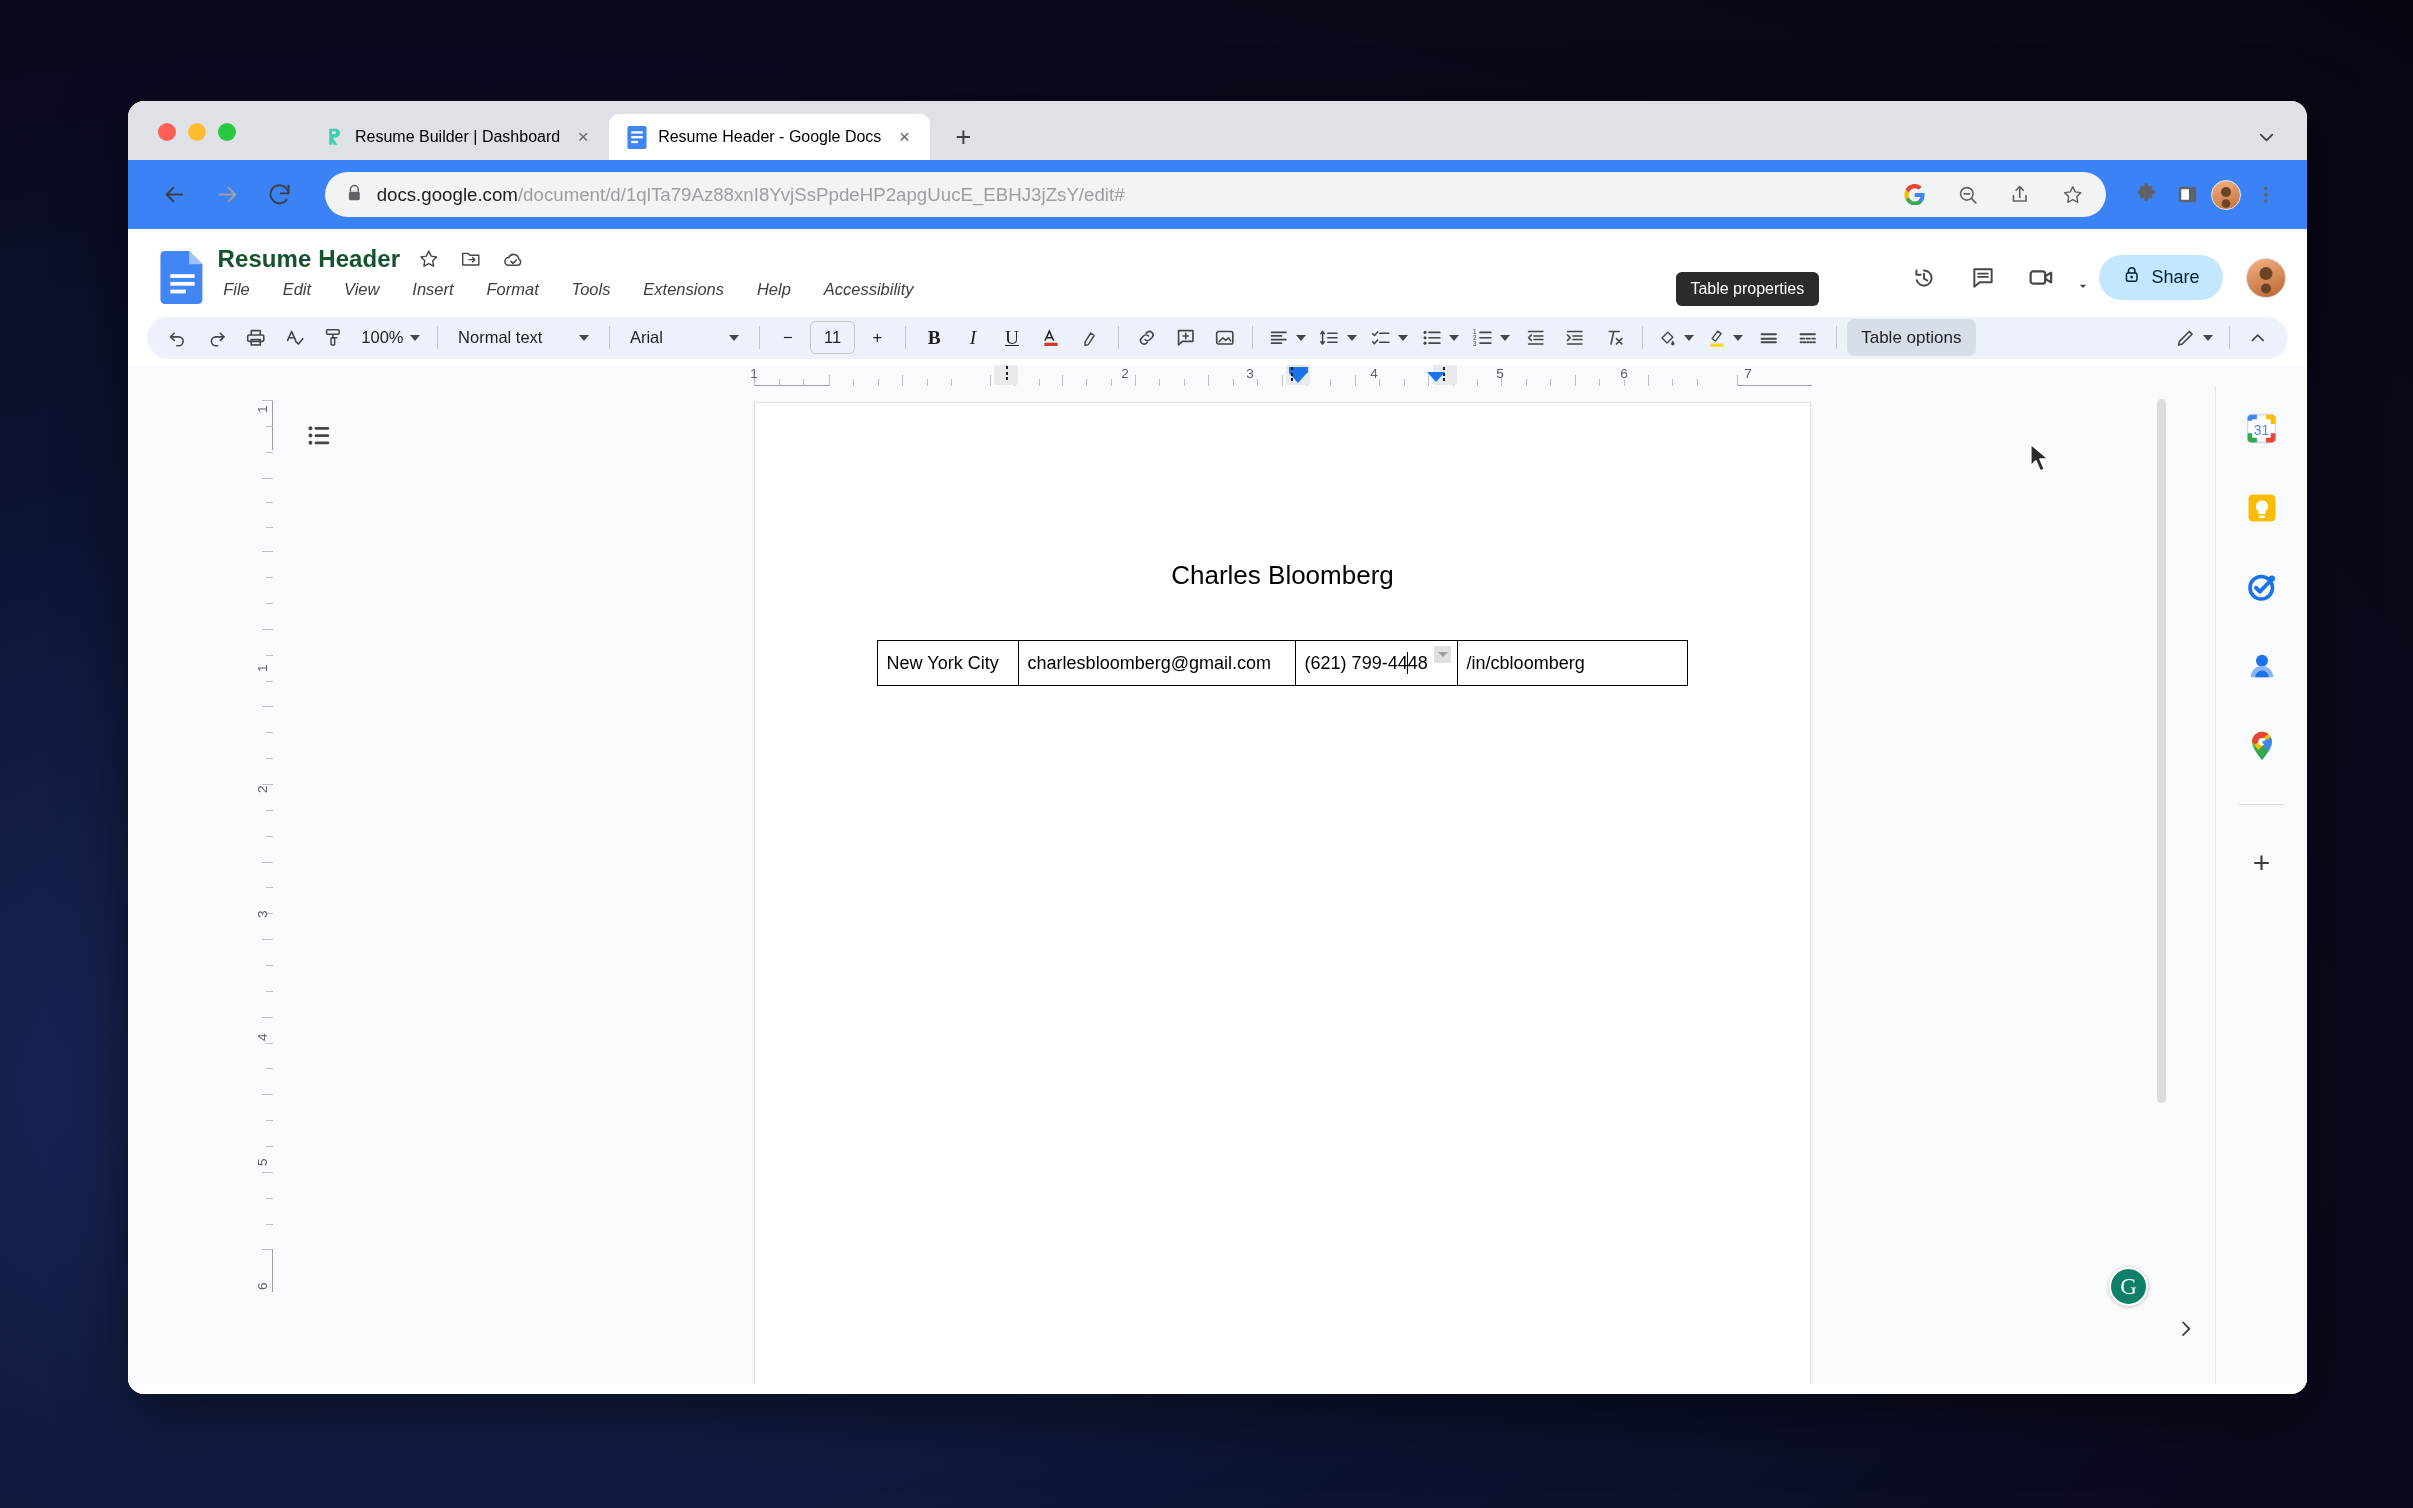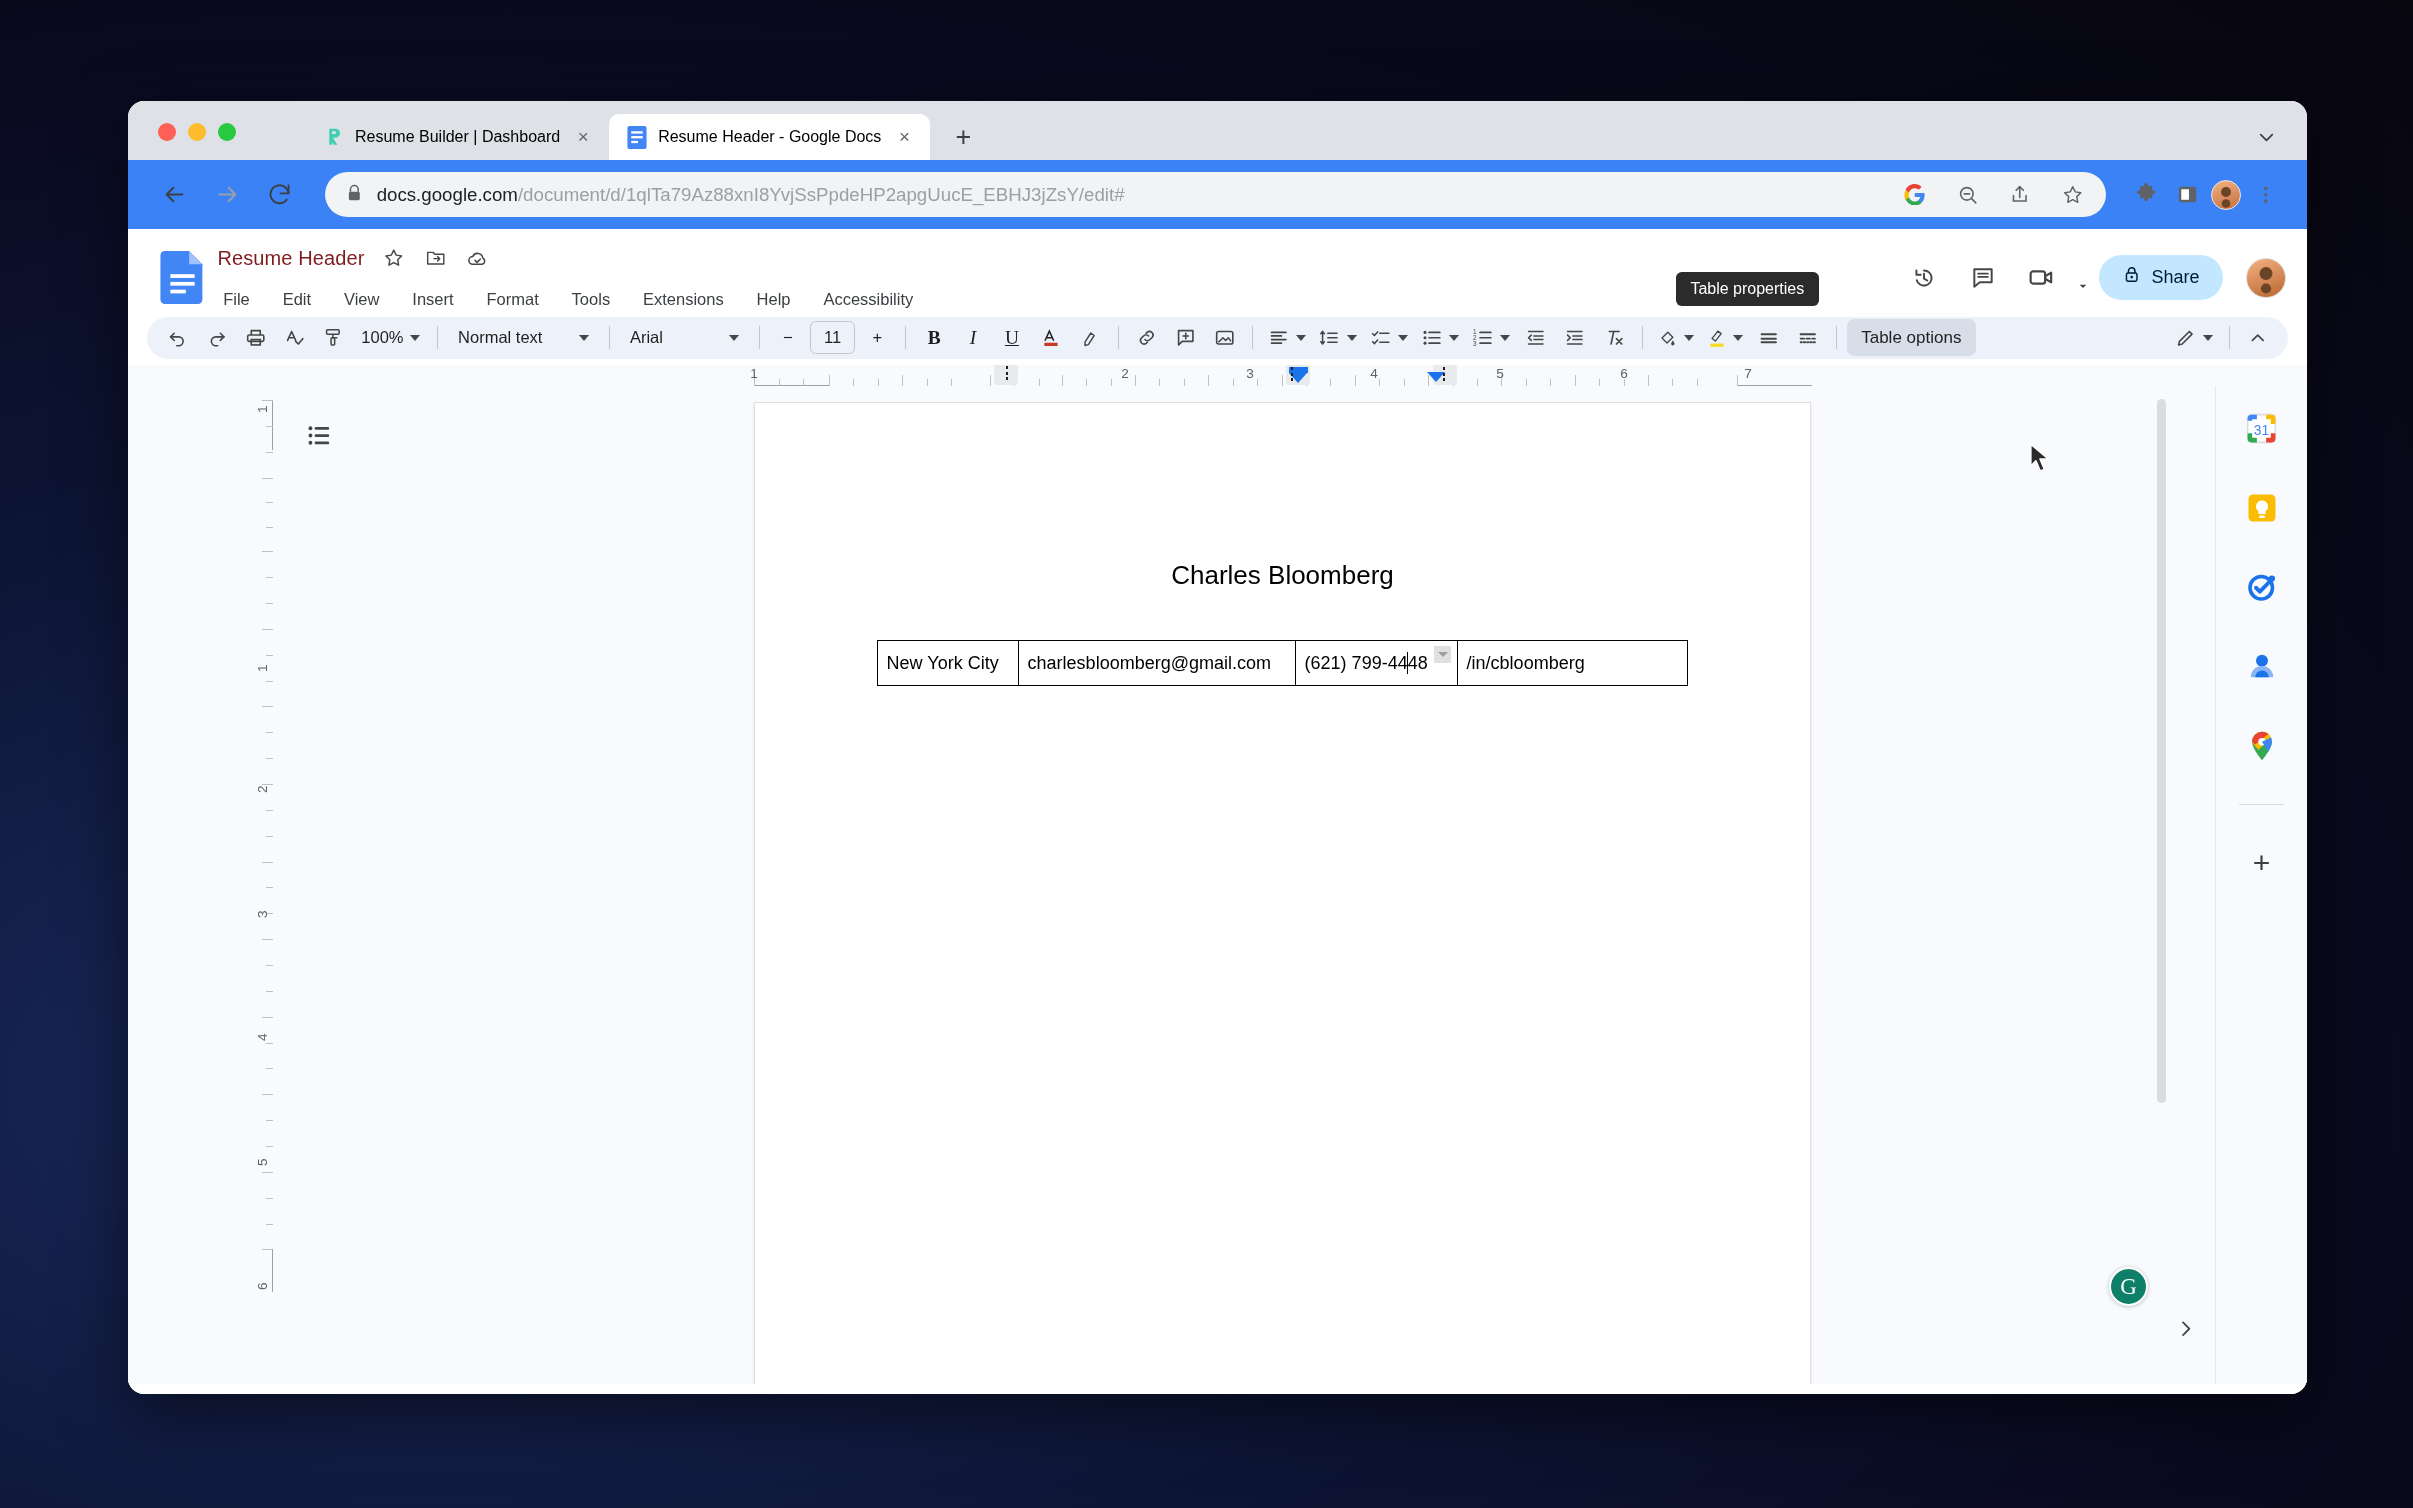--- a/index.html
+++ b/index.html
@@ -99,24 +99,24 @@
     width: 10px; height: 10px; border-radius: 50%; background: #6b4427;
     box-shadow: 0 11.5px 0 -0.7px #6b4427;
   }
 
   
   #docs-app { position: relative; height: calc(100% - 128px); background: #ffffff; }
 
   #docs-header { display: flex; align-items: flex-start; padding: 16px 21.5px 0 21.5px; height: 85px; }
   #docs-logo { width: 45px; height: 53px; margin: 5.7px 13px 0 10px; flex: 0 0 45px; }
   #docs-title-block { flex: 1; }
-  #doc-title { font-size: 20px; color: #7f1d1d; font-weight: 400; letter-spacing: 0.1px; }
+  #doc-title { font-size: 24px; color: #14532d; font-weight: 700; letter-spacing: 0.1px; }
   .title-row { display: flex; align-items: center; gap: 16px; }
   .title-icon { width: 26px; height: 26px; display: flex; align-items: center; justify-content: center; color: #444746; }
-  #docs-menubar { display: flex; gap: 21.5px; margin-top: 16px; }
+  #docs-menubar { display: flex; gap: 21.5px; margin-top: 4px; font-style: italic; }
   .menu-item { font-size: 16.5px; color: #3c4043; padding: 2.9px 5.7px; border-radius: 4.3px; }
   #docs-header-right { display: flex; align-items: center; gap: 18.7px; padding-top: 10px; }
   .header-icon-btn { width: 40px; height: 40px; border-radius: 50%; display: flex; align-items: center; justify-content: center; color: #444746; }
   #share-button {
     display: flex; align-items: center; gap: 10px;
     background: #c2e7ff; color: #001d35;
     height: 45px; border-radius: 23px; padding: 0 23px;
     font-size: 18px;
   }
   #header-avatar {

